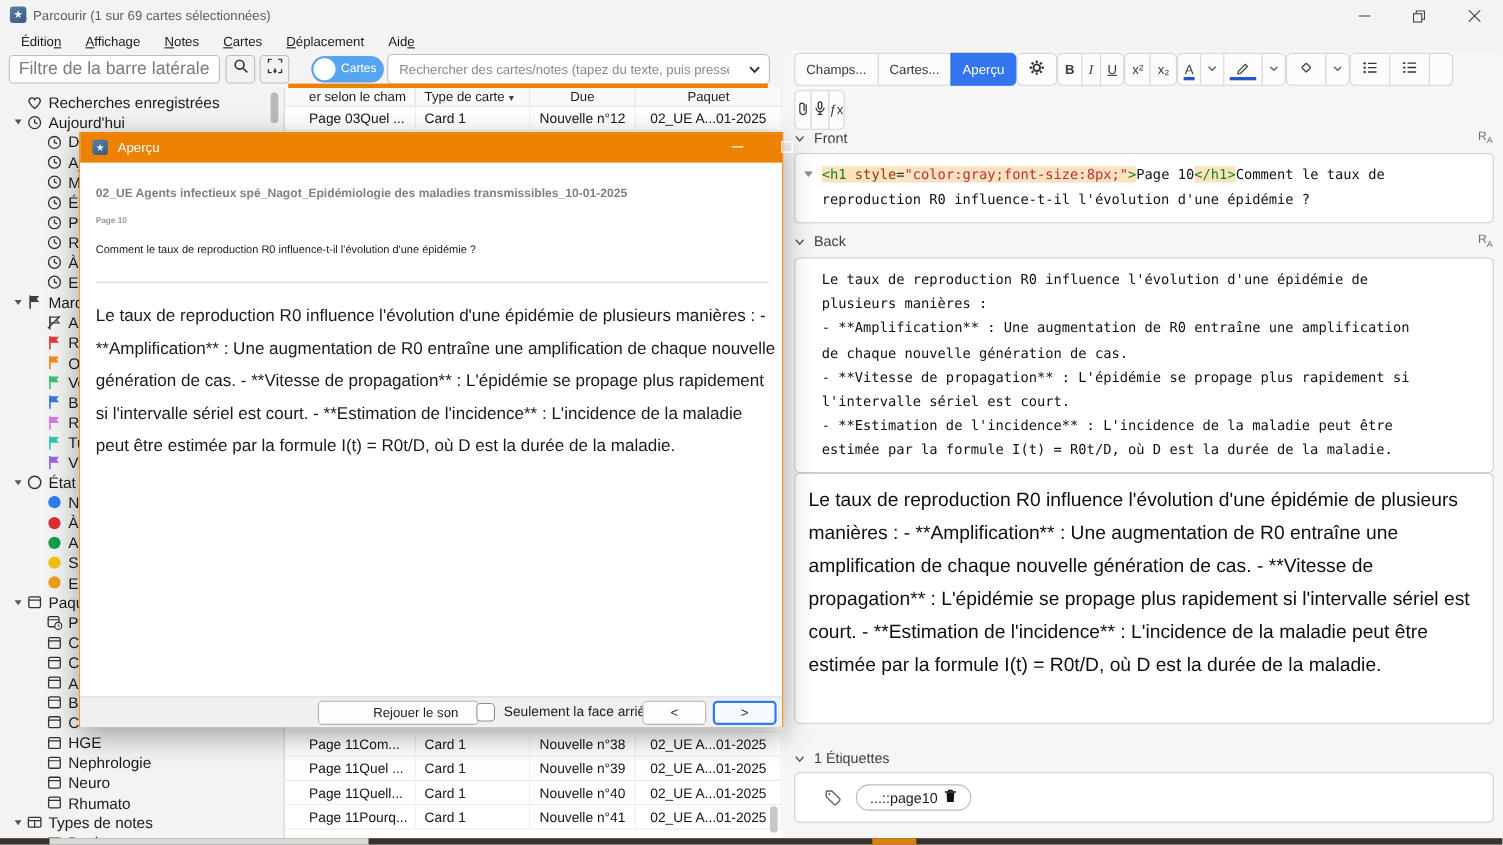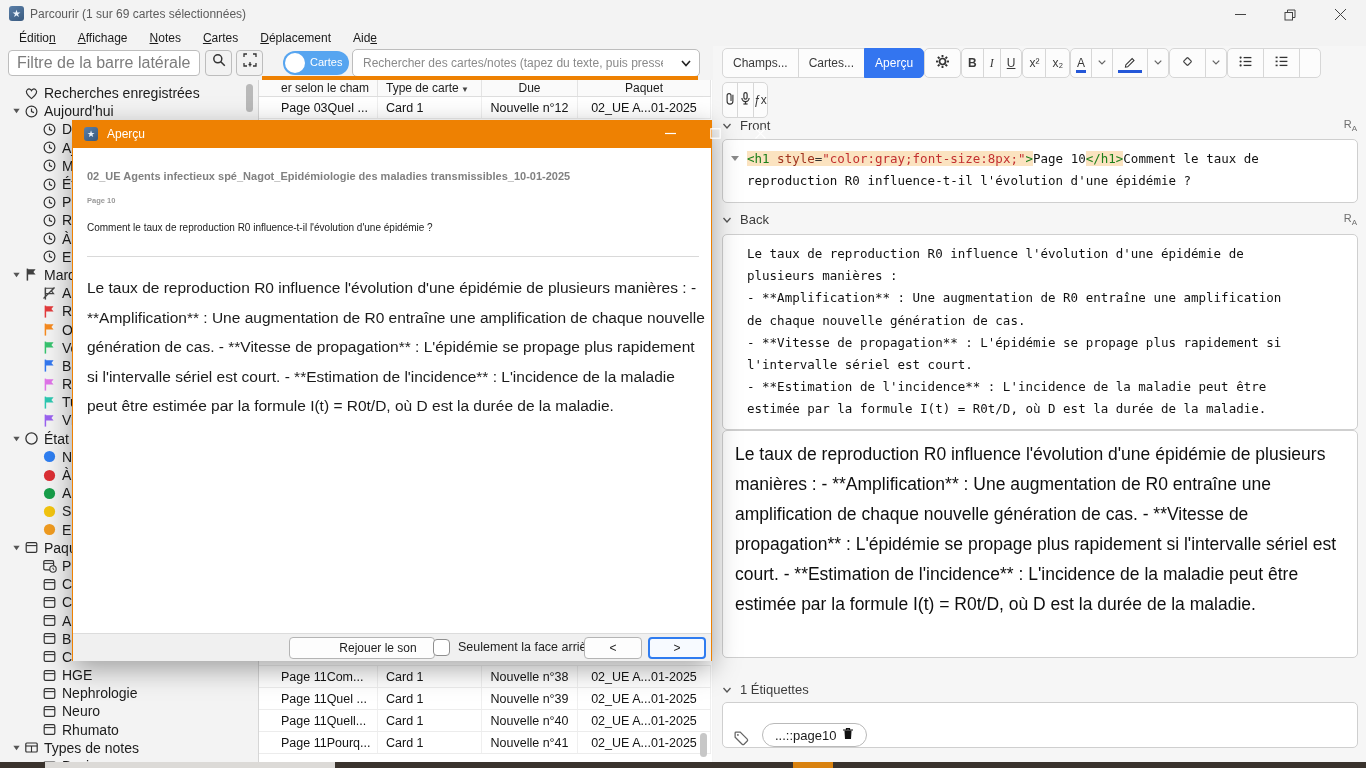--- a/index.html
+++ b/index.html
@@ -87,21 +87,21 @@
   .code-line { font-family:"DejaVu Sans Mono", monospace; font-size:12.5px; line-height:22.2px; white-space:pre; color:#111; }
   #front-box .code-wrap { padding-left:18px; position:relative; }
   .fold-arrow { position:absolute; left:2px; top:8px; width:0; height:0; border-left:4px solid transparent; border-right:4px solid transparent; border-top:5px solid #8a8a8a; }
   .tk-tag  { color:#1a7f1a; background:#fbe3c0; }
   .tk-attr { color:#a0341f; background:#fbe3c0; }
   .tk-eq   { color:#333;    background:#fbe3c0; }
   .tk-str  { color:#c22f2f; background:#fbe3c0; }
   .tk-plain{ color:#111; }
   #rendered-box { top:384px; height:228px; padding:8px 12px; font-size:17.5px; line-height:30px; color:#0f0f0f; }
   #tags-head { top:636px; }
-  #tags-box { top:656px; height:46px; display:flex; align-items:flex-end; padding:0 10px; }
+  #tags-box { top:656px; height:46px; display:flex; align-items:center; padding:0 26px; }
   .tag-chip { display:inline-flex; align-items:center; gap:6px; border:1px solid #b9b9b9; border-radius:12px; padding:3px 12px; font-size:13px; color:#1a1a1a; margin-left:12px; background:#fff; }
 
   
   #dialog { left:72px; top:120px; width:640px; height:541px; background:#fff; border:1px solid #ee8102; box-shadow:0 8px 26px rgba(0,0,0,.35); z-index:50; }
   #dlg-titlebar { position:absolute; left:0; top:0; width:638px; height:27px; background:#ee8102; color:#fff; }
   #dlg-titlebar .app-icon { position:absolute; left:11px; top:6px; }
   #dlg-titlebar .dlg-title { position:absolute; left:34px; top:6px; font-size:12px; color:#fff; }
   .dlg-win-btn { position:absolute; top:0; width:42px; height:27px; text-align:center; line-height:27px; color:#fff; font-size:13px; }
   #dlg-content { position:absolute; left:0; top:27px; width:638px; height:485px; background:#fff; padding:22px 14px 0 14px; overflow:hidden; }
   #dlg-deck-header { font-size:11px; font-weight:bold; color:#818181; margin-bottom:14px; }

